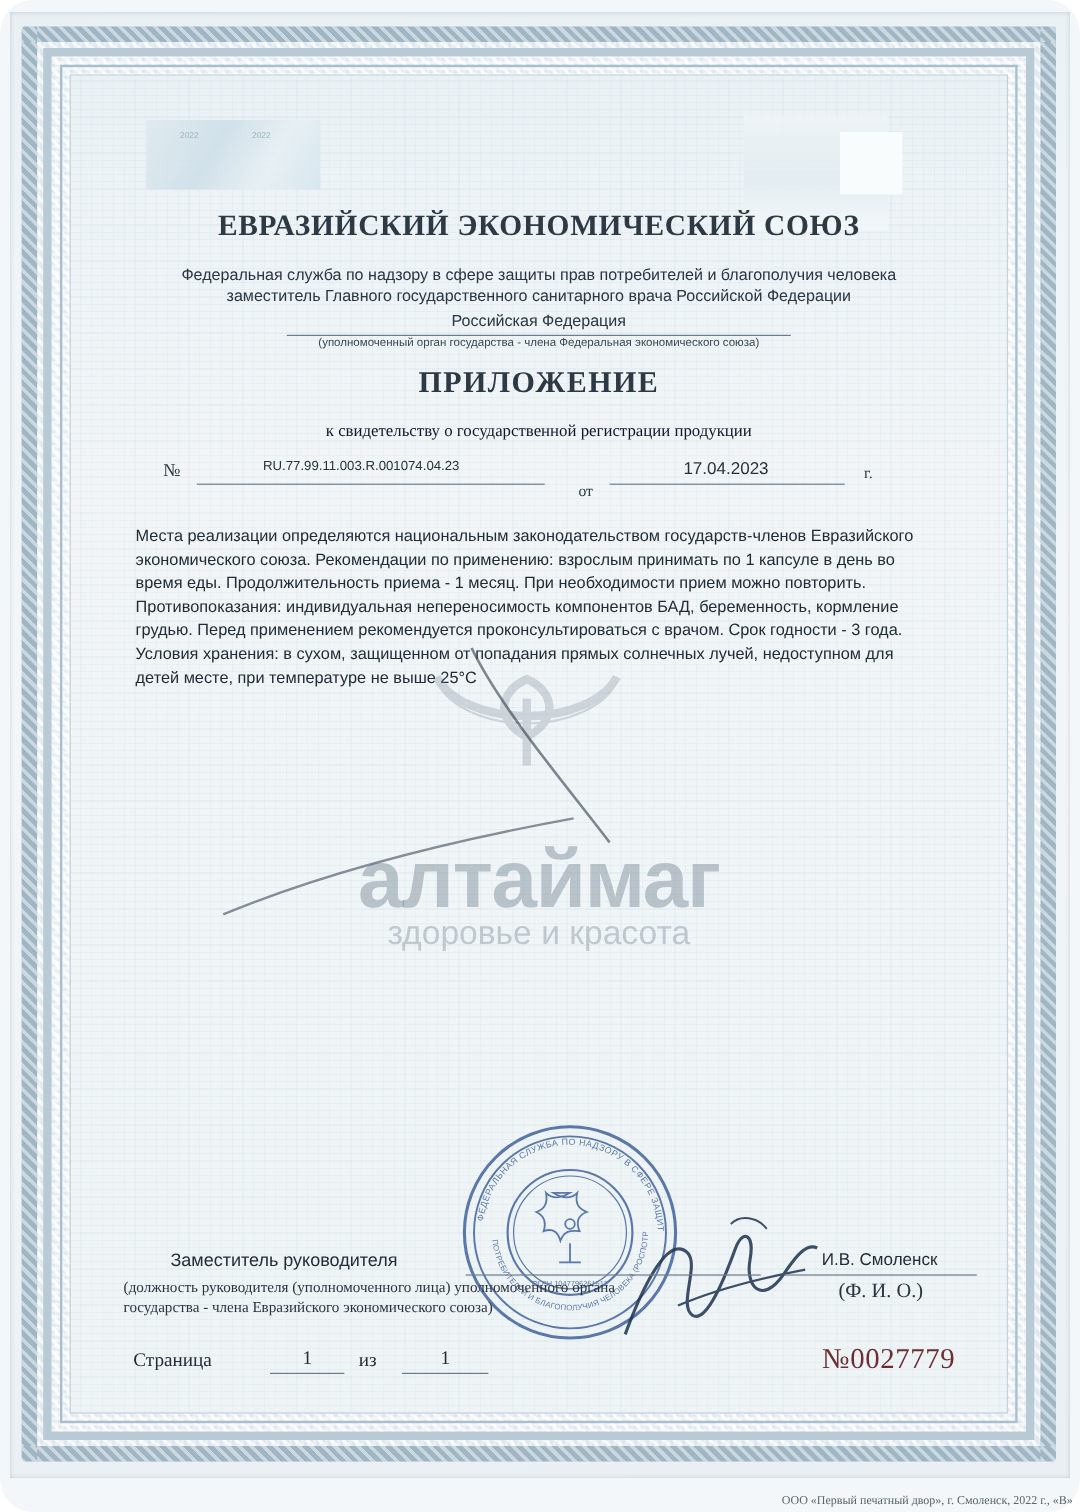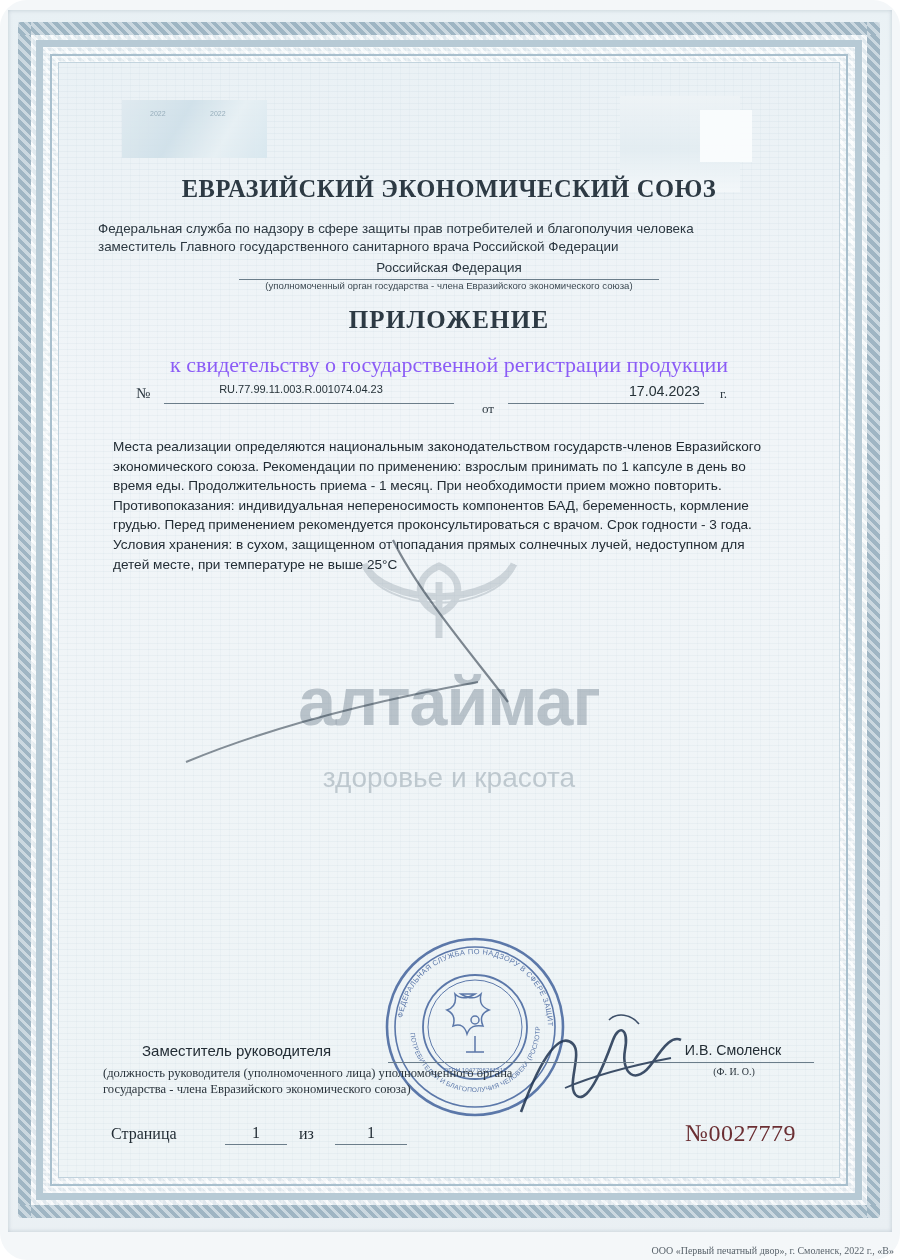--- a/index.html
+++ b/index.html
@@ -132,21 +132,21 @@
     font-weight: bold;
     font-size: 24.5px;
     letter-spacing: 0.6px;
     color: #2d3a44;
   }
   .authority {
     position: absolute;
     top: 158px;
     left: 40px;
     width: 702px;
-    text-align: left;
+    text-align: center;
     font-size: 13.4px;
     line-height: 17.5px;
     color: #2b3740;
   }
   .country-line {
     position: absolute;
     top: 198px;
     left: 0; width: 100%;
     text-align: center;
     font-size: 13.4px;
@@ -177,22 +177,22 @@
     font-size: 25px;
     letter-spacing: 1.2px;
     color: #2d3a44;
   }
   .subtitle {
     position: absolute;
     top: 290px;
     left: 0; width: 100%;
     text-align: center;
     font-family: "Liberation Serif", serif;
-    font-size: 22px;
-    color: #8b5cf6;
+    font-size: 14px;
+    color: #0f172a;
   }
 
   .numrow {
     position: absolute;
     top: 320px;
     left: 0; width: 100%;
     height: 24px;
     font-family: "Liberation Serif", serif;
     font-size: 15px;
     color: #2b3740;
@@ -205,21 +205,21 @@
     font-size: 11px;
     color: #263238;
   }
   .numrow .rule-no {
     position: absolute; left: 106px; top: 21px; width: 290px;
     border-bottom: 1px solid #6b7d8a;
   }
   .numrow .lbl-ot { position: absolute; left: 424px; top: 4px; font-size: 13px; margin-top: 15px; }
   .numrow .val-ot {
     position: absolute; left: 452px; top: 1px; width: 190px;
-    text-align: right;
+    text-align: center;
     font-family: "Liberation Sans", sans-serif;
     font-size: 14.2px;
     color: #263238;
   }
   .numrow .rule-ot {
     position: absolute; left: 450px; top: 21px; width: 196px;
     border-bottom: 1px solid #6b7d8a;
   }
   .numrow .lbl-g { position: absolute; left: 662px; top: 4px; font-size: 13px; }
 
@@ -250,21 +250,21 @@
     pointer-events: none;
   }
   .wm-logo {
     position: absolute;
     left: 296px; top: 480px;
     width: 170px; height: 100px;
     opacity: 0.30;
   }
   .wm-title {
     position: absolute;
-    top: 600px;
+    top: 632px;
     left: 0; width: 100%;
     text-align: center;
     font-family: "Liberation Sans", sans-serif;
     font-weight: bold;
     font-size: 68px;
     letter-spacing: -1px;
     color: rgba(120,135,148,0.46);
   }
   .wm-sub {
     position: absolute;
@@ -321,21 +321,21 @@
     font-size: 12.6px;
     line-height: 15.6px;
     color: #2a343c;
   }
   .fio-caption {
     position: absolute;
     left: 596px; top: 1004px;
     width: 160px;
     text-align: center;
     font-family: "Liberation Serif", serif;
-    font-size: 10px;
+    font-size: 17px;
     color: #2a343c;
   }
   .page-row {
     position: absolute;
     left: 45px; top: 1063px;
     font-family: "Liberation Serif", serif;
     font-size: 16px;
     color: #232d35;
   }
   .page-row .p-lbl { position: absolute; left: 8px; top: 0; }
@@ -410,21 +410,21 @@
 
     <div class="title-eaeu">ЕВРАЗИЙСКИЙ ЭКОНОМИЧЕСКИЙ СОЮЗ</div>
 
     <div class="authority">
       <div>Федеральная служба по надзору в сфере защиты прав потребителей и благополучия человека</div>
       <div>заместитель Главного государственного санитарного врача Российской Федерации</div>
     </div>
 
     <div class="country-line">Российская Федерация</div>
     <div class="country-rule"></div>
-    <div class="country-caption">(уполномоченный орган государства - члена Евразийского экономического союза)</div>
+    <div class="country-caption">(уполномоченный орган государства - члена Федеральная экономического союза)</div>
 
     <div class="prilozhenie">ПРИЛОЖЕНИЕ</div>
     <div class="subtitle">к свидетельству о государственной регистрации продукции</div>
 
     <div class="numrow">
       <span class="lbl-no">№</span>
       <span class="val-no">RU.77.99.11.003.R.001074.04.23</span>
       <span class="rule-no"></span>
       <span class="lbl-ot">от</span>
       <span class="val-ot">17.04.2023</span>

